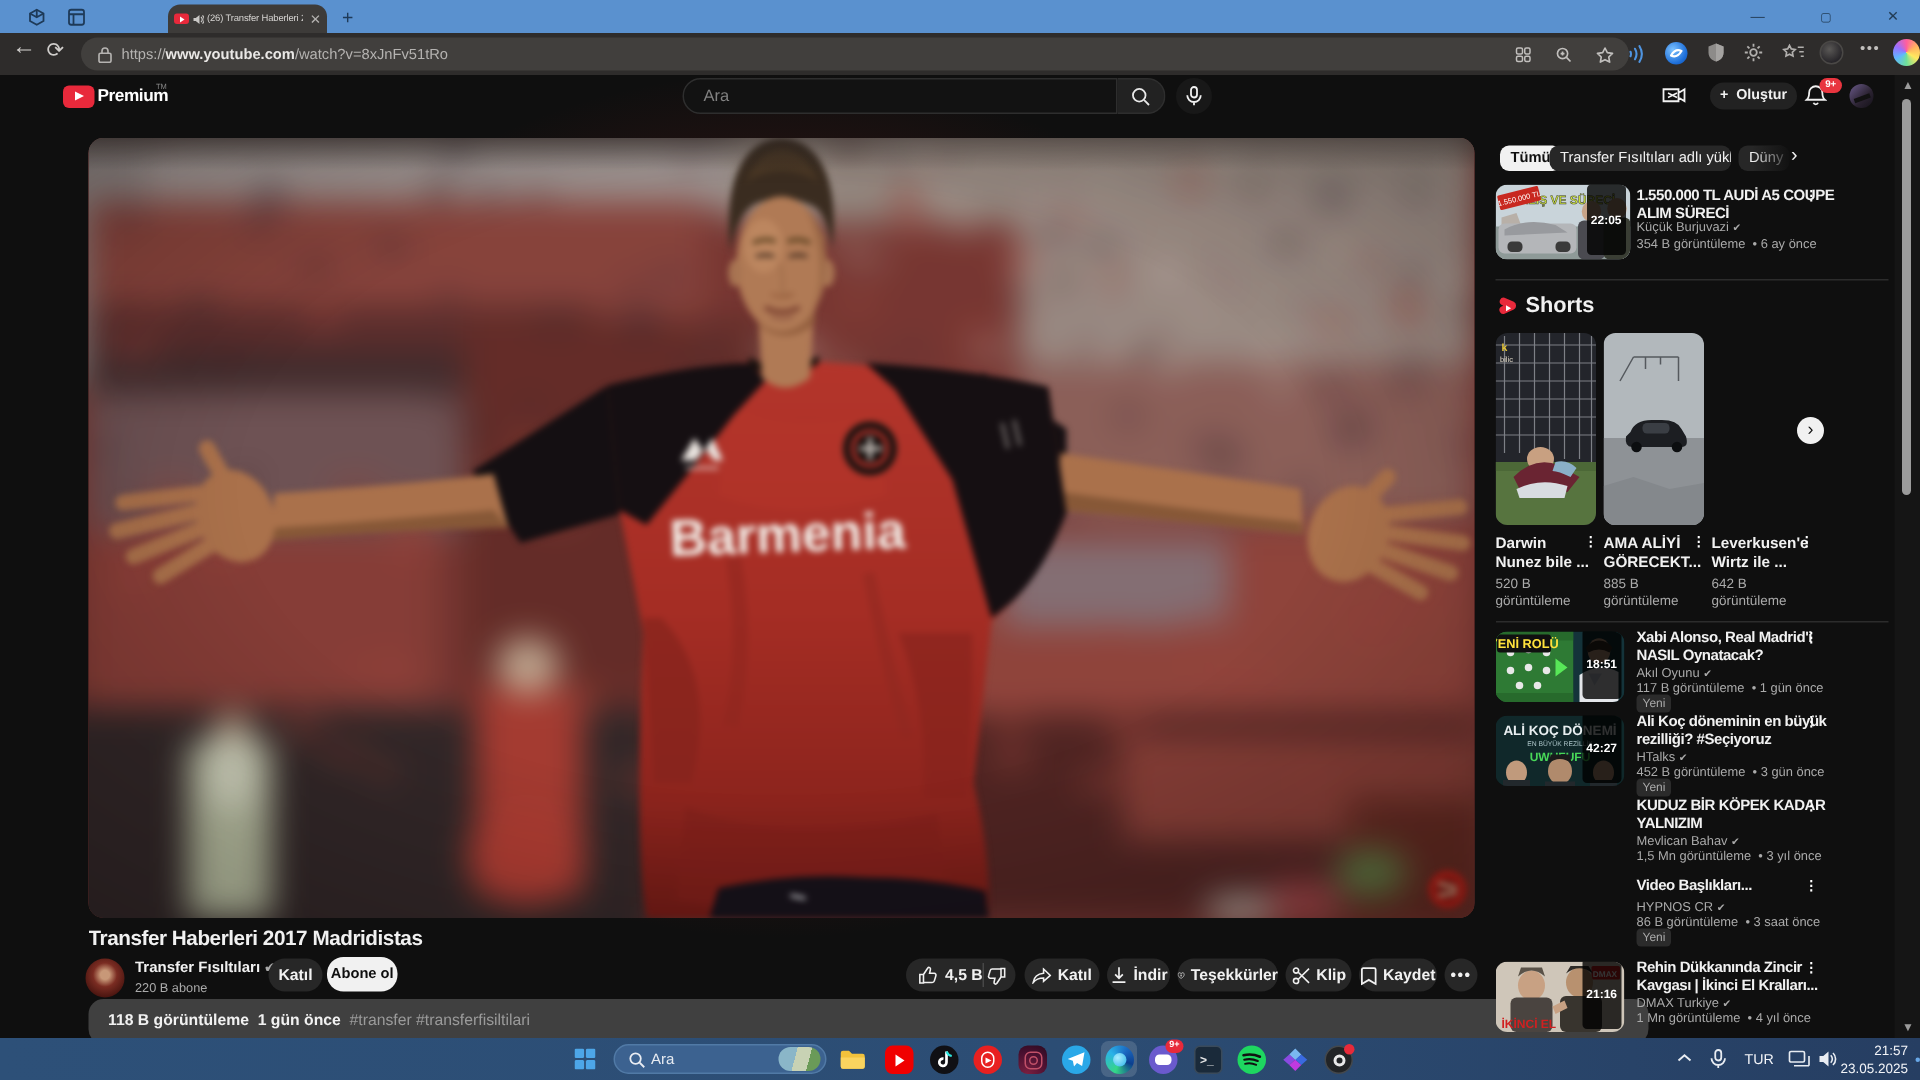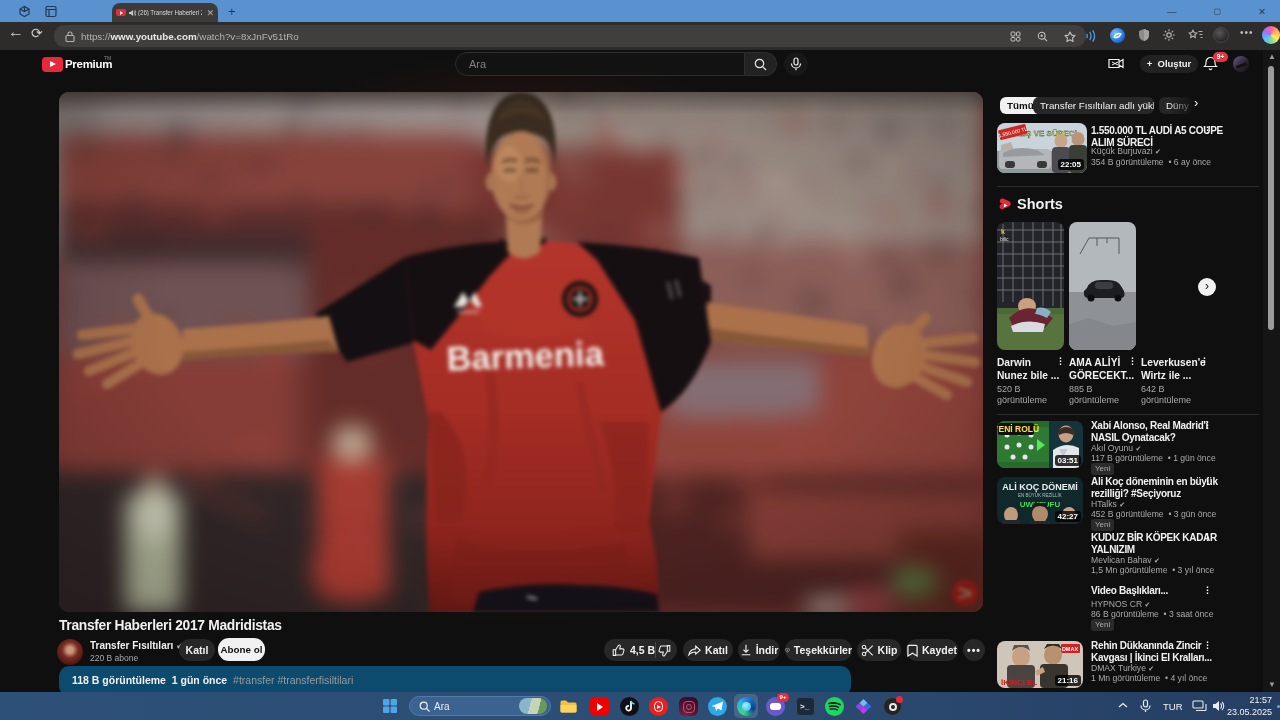--- a/index.html
+++ b/index.html
@@ -32,28 +32,28 @@
 #bellbadge{position:absolute;left:1213px;top:2px;min-width:15px;height:10px;background:#e9353f;border-radius:5px;color:#fff;font-size:6.5px;font-weight:bold;text-align:center;line-height:10px;z-index:3}
 #avatar{position:absolute;left:1233px;top:6px;width:16px;height:16px;border-radius:8px;background:linear-gradient(135deg,#6a5a8a,#2a2230 60%,#15121a)}
 
 #vid{position:absolute;left:59px;top:42px;width:924px;height:520px;border-radius:10px;overflow:hidden;background:#6b2f2c}
 
 #ytitle{position:absolute;left:59px;top:568px;color:#f1f1f1;font-size:13.8px;font-weight:bold;letter-spacing:-.3px}
 #chavatar{position:absolute;left:57px;top:589px;width:26px;height:26px;border-radius:13px;background:radial-gradient(circle at 50% 42%,#c89878 0 15%,#7a2c22 40%,#4a1510 75%,#2e0e0a)}
 #chname{position:absolute;left:90px;top:590px;color:#f1f1f1;font-size:10px;font-weight:bold}
 #chsub{position:absolute;left:90px;top:603px;color:#aaa;font-size:8.5px}
 .pill{position:absolute;height:22px;background:#272727;border-radius:11px;color:#f1f1f1;font-size:10.5px;font-weight:bold;display:flex;align-items:center;justify-content:center;gap:4px;white-space:nowrap}
-#descbox{position:absolute;left:59px;top:616px;width:792px;height:30px;background:#0c4a6e;border-radius:10px;color:#f1f1f1;font-size:10.5px;font-weight:bold;padding:8px 13px}
+#descbox{position:absolute;left:59px;top:616px;width:1040px;height:30px;background:#404040;border-radius:10px;color:#f1f1f1;font-size:10.5px;font-weight:bold;padding:8px 13px}
 #descbox span{color:#9a9a9a;font-weight:normal}
 
 .chip{position:absolute;height:17px;background:#272727;border-radius:6px;color:#f1f1f1;font-size:9.8px;line-height:17px;padding:0 7px;white-space:nowrap;overflow:hidden}
 .sthumb{position:absolute;width:90px;height:50px;border-radius:8px;overflow:hidden}
 .vtitle{position:absolute;color:#f1f1f1;font-size:10px;font-weight:bold;line-height:11.5px;letter-spacing:-.3px;white-space:nowrap}
 .vmeta{position:absolute;color:#aaa;font-size:8.6px;line-height:9px;white-space:nowrap}
-.dur{position:absolute;background:rgba(0,0,0,.8);color:#fff;font-size:8px;font-weight:bold;border-radius:3px;padding:1px 3px}
+.dur{position:absolute;background:rgba(0,0,0,.8);color:#fff;font-size:8px;font-weight:bold;border-radius:3px;padding:19px 3px}
 .dots3{position:absolute;width:3px;height:13px;color:#fff;font-size:9px;line-height:4.5px;font-weight:bold;letter-spacing:0}
 .ynew{position:absolute;height:12px;background:#2b2b2b;border-radius:3px;color:#aaa;font-size:8px;line-height:12px;padding:0 4px}
 .shcard{position:absolute;width:67px;height:128px;border-radius:8px;overflow:hidden;top:172px}
 .shtitle{position:absolute;color:#f1f1f1;font-size:10.2px;font-weight:bold;line-height:13px;white-space:nowrap}
 .shmeta{position:absolute;color:#aaa;font-size:9px;line-height:11px;width:62px}
 
 #sbar{position:absolute;left:1263px;top:0;width:17px;height:642px;background:#151515}
 #sthumbbar{position:absolute;left:1268px;top:16px;width:6px;height:264px;background:#9b9b9b;border-radius:3px}
 
 #taskbar{position:absolute;left:0;top:692px;width:1280px;height:28px;background:linear-gradient(90deg,#2d5078 0%,#2c4d74 55%,#263e62 100%)}
@@ -641,21 +641,21 @@
         </g>
 <path d="M40 18l8 6-8 6z" fill="#58e858"></path>
 <rect x="1" y="2" width="36" height="12" rx="2" fill="#101010"></rect>
 <text x="19" y="11" font-size="8.5" font-weight="bold" fill="#ffe23c" text-anchor="middle">YENİ ROLÜ</text>
 <rect x="52" width="34" height="47" fill="#14333a"></rect>
 <ellipse cx="69" cy="13" rx="7.5" ry="8.5" fill="#c8a184"></ellipse>
 <path d="M69 6q6 0 9 5l-2 3q-7-4-14 0l-2-3q4-5 9-5z" fill="#3a2e26"></path>
 <path d="M56 29q13-9 26-2v20H56z" fill="#e4e6ea"></path>
 <path d="M62 28l4 8 5-8" fill="#c4c8d4"></path>
 </svg>
-<div class="dur" style="right:2px;bottom:2px">03:51</div>
+<div class="dur" style="right:2px;bottom:2px">18:51</div>
 </div>
 <div class="vtitle" style="left:1091px;top:370px">Xabi Alonso, Real Madrid'i<br>NASIL Oynatacak?</div>
 <div class="vmeta" style="left:1091px;top:394px">Akıl Oyunu <span style="font-size:7px">✔</span></div>
 <div class="vmeta" style="left:1091px;top:404px">117 B görüntüleme&nbsp; • 1 gün önce</div>
 <div class="ynew" style="left:1091px;top:413px">Yeni</div>
 <div class="dots3" style="left:1203px;top:373px">⋮</div>
 
 <div class="sthumb" style="left:997px;top:427px;width:86px;height:47px">
 <svg width="86" height="47" viewBox="0 0 86 47">
 <rect width="86" height="47" fill="#10282a"></rect>

